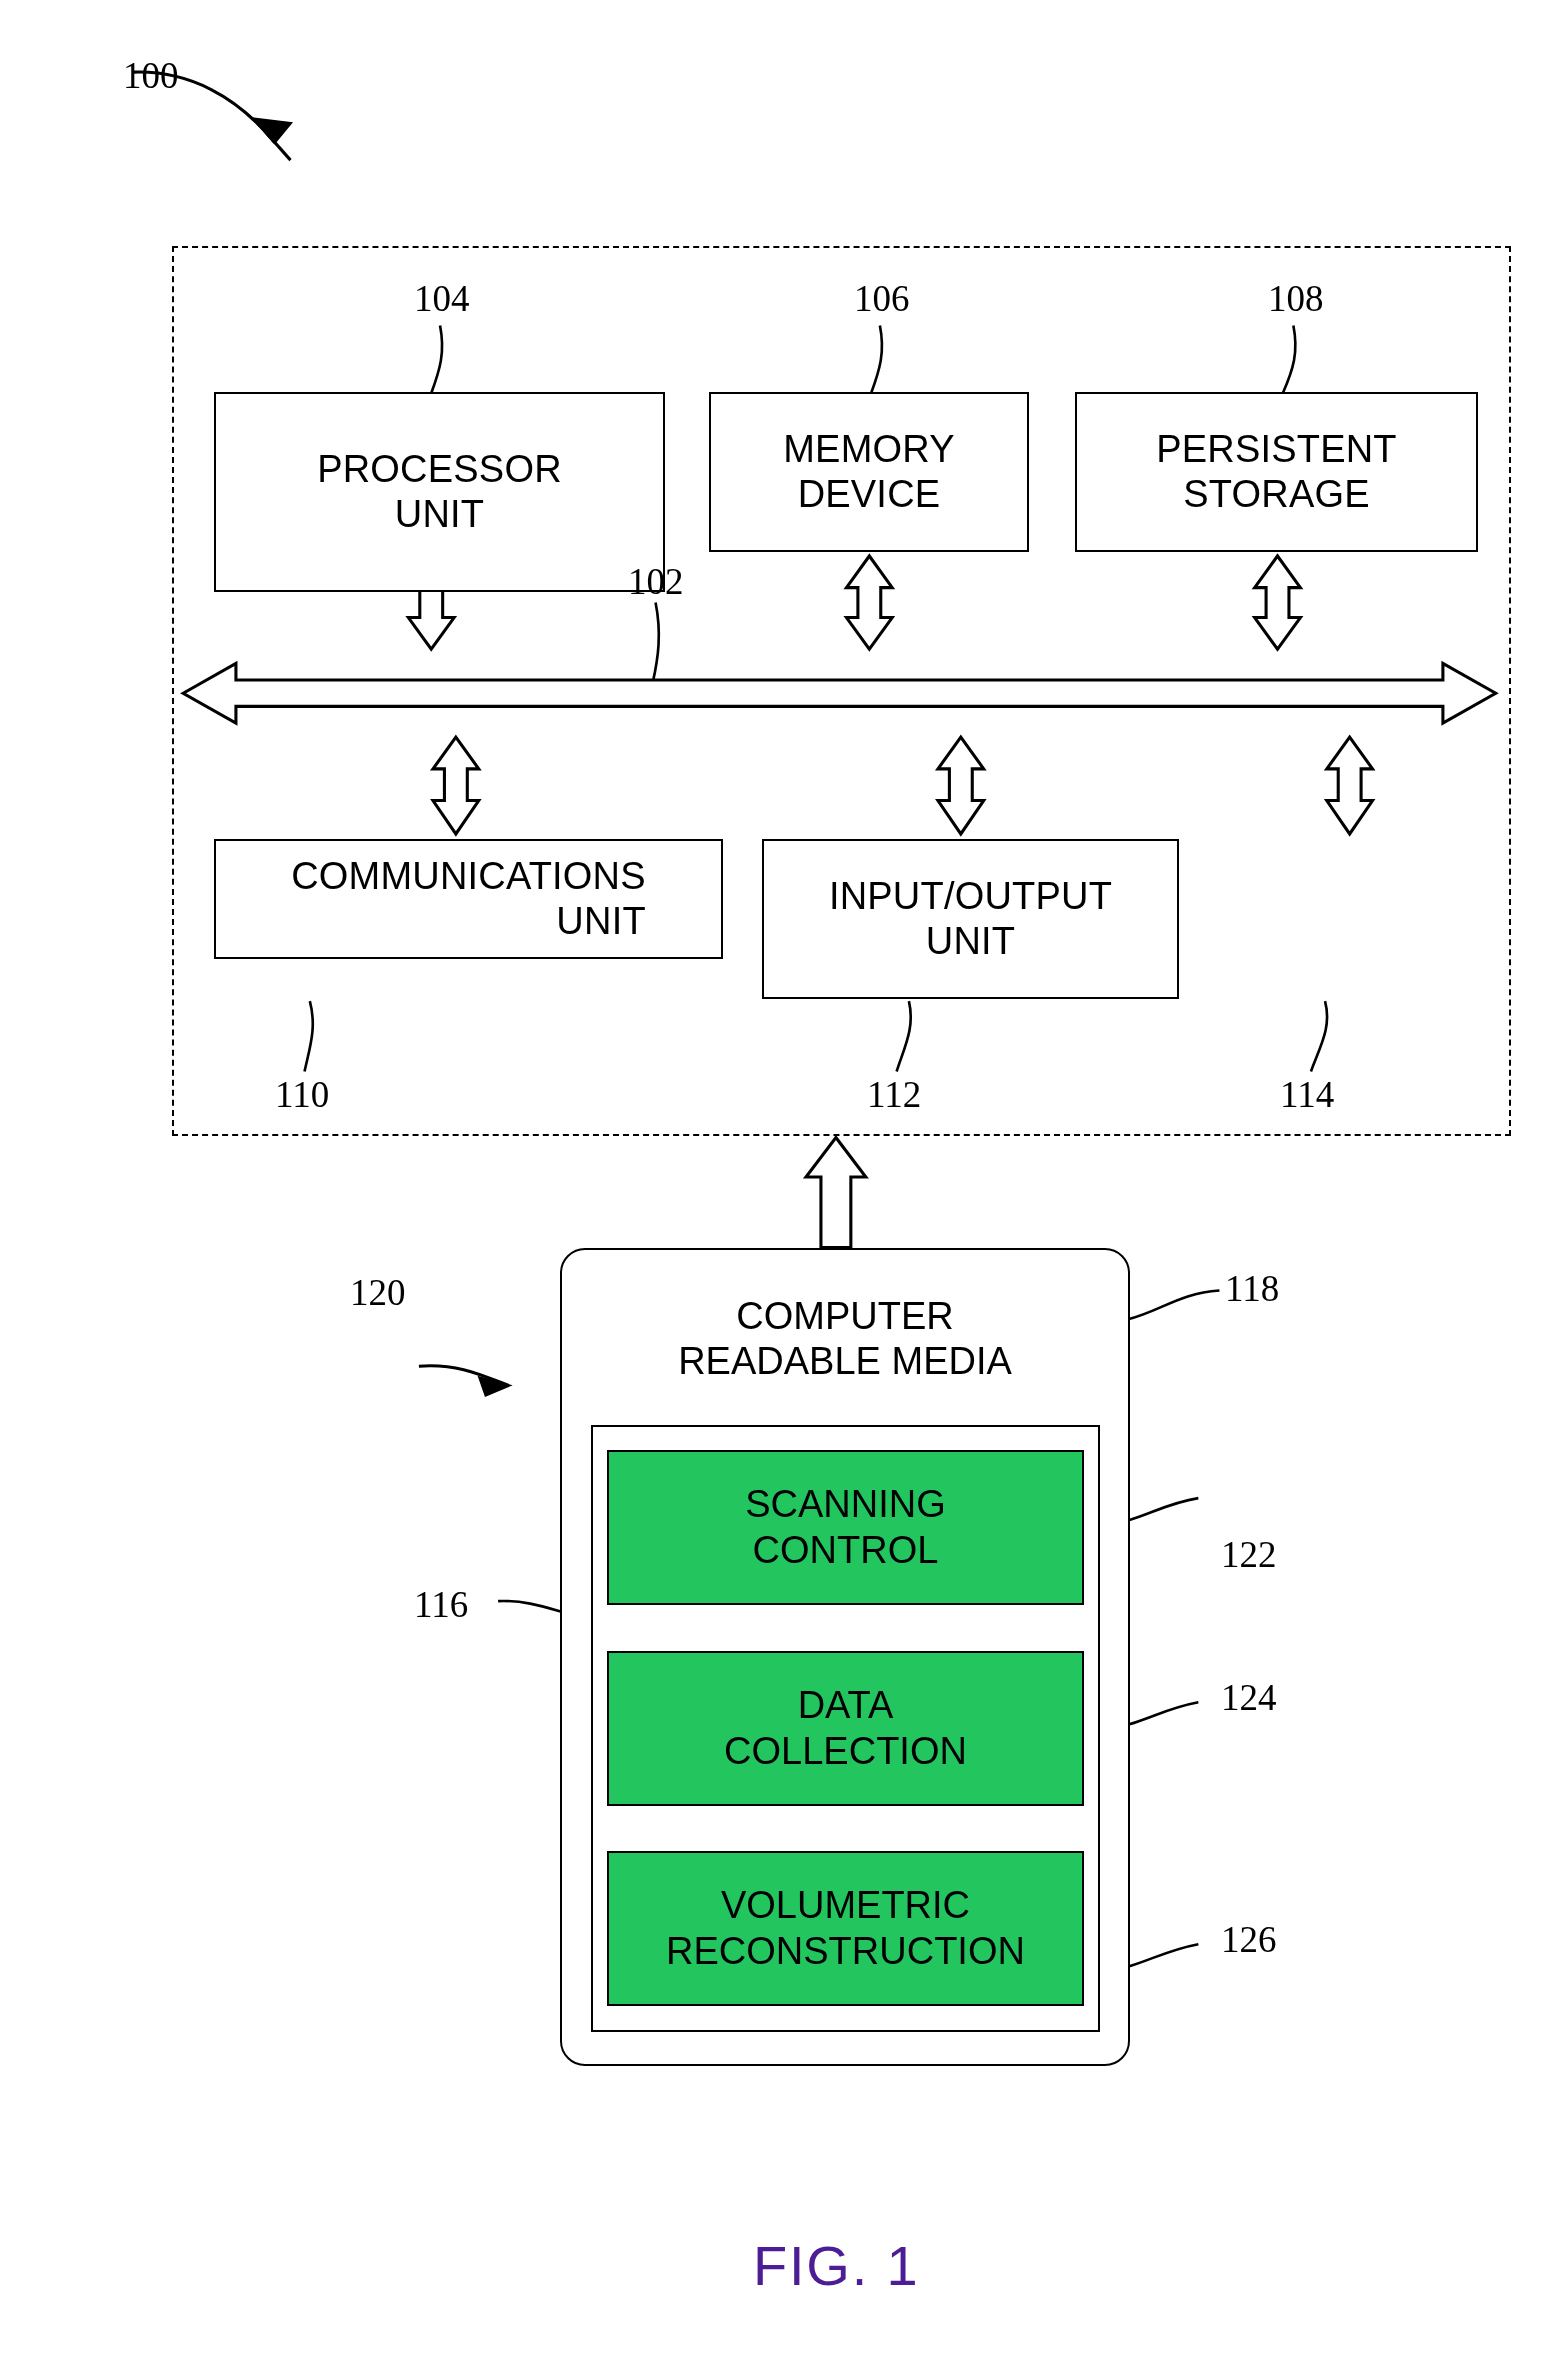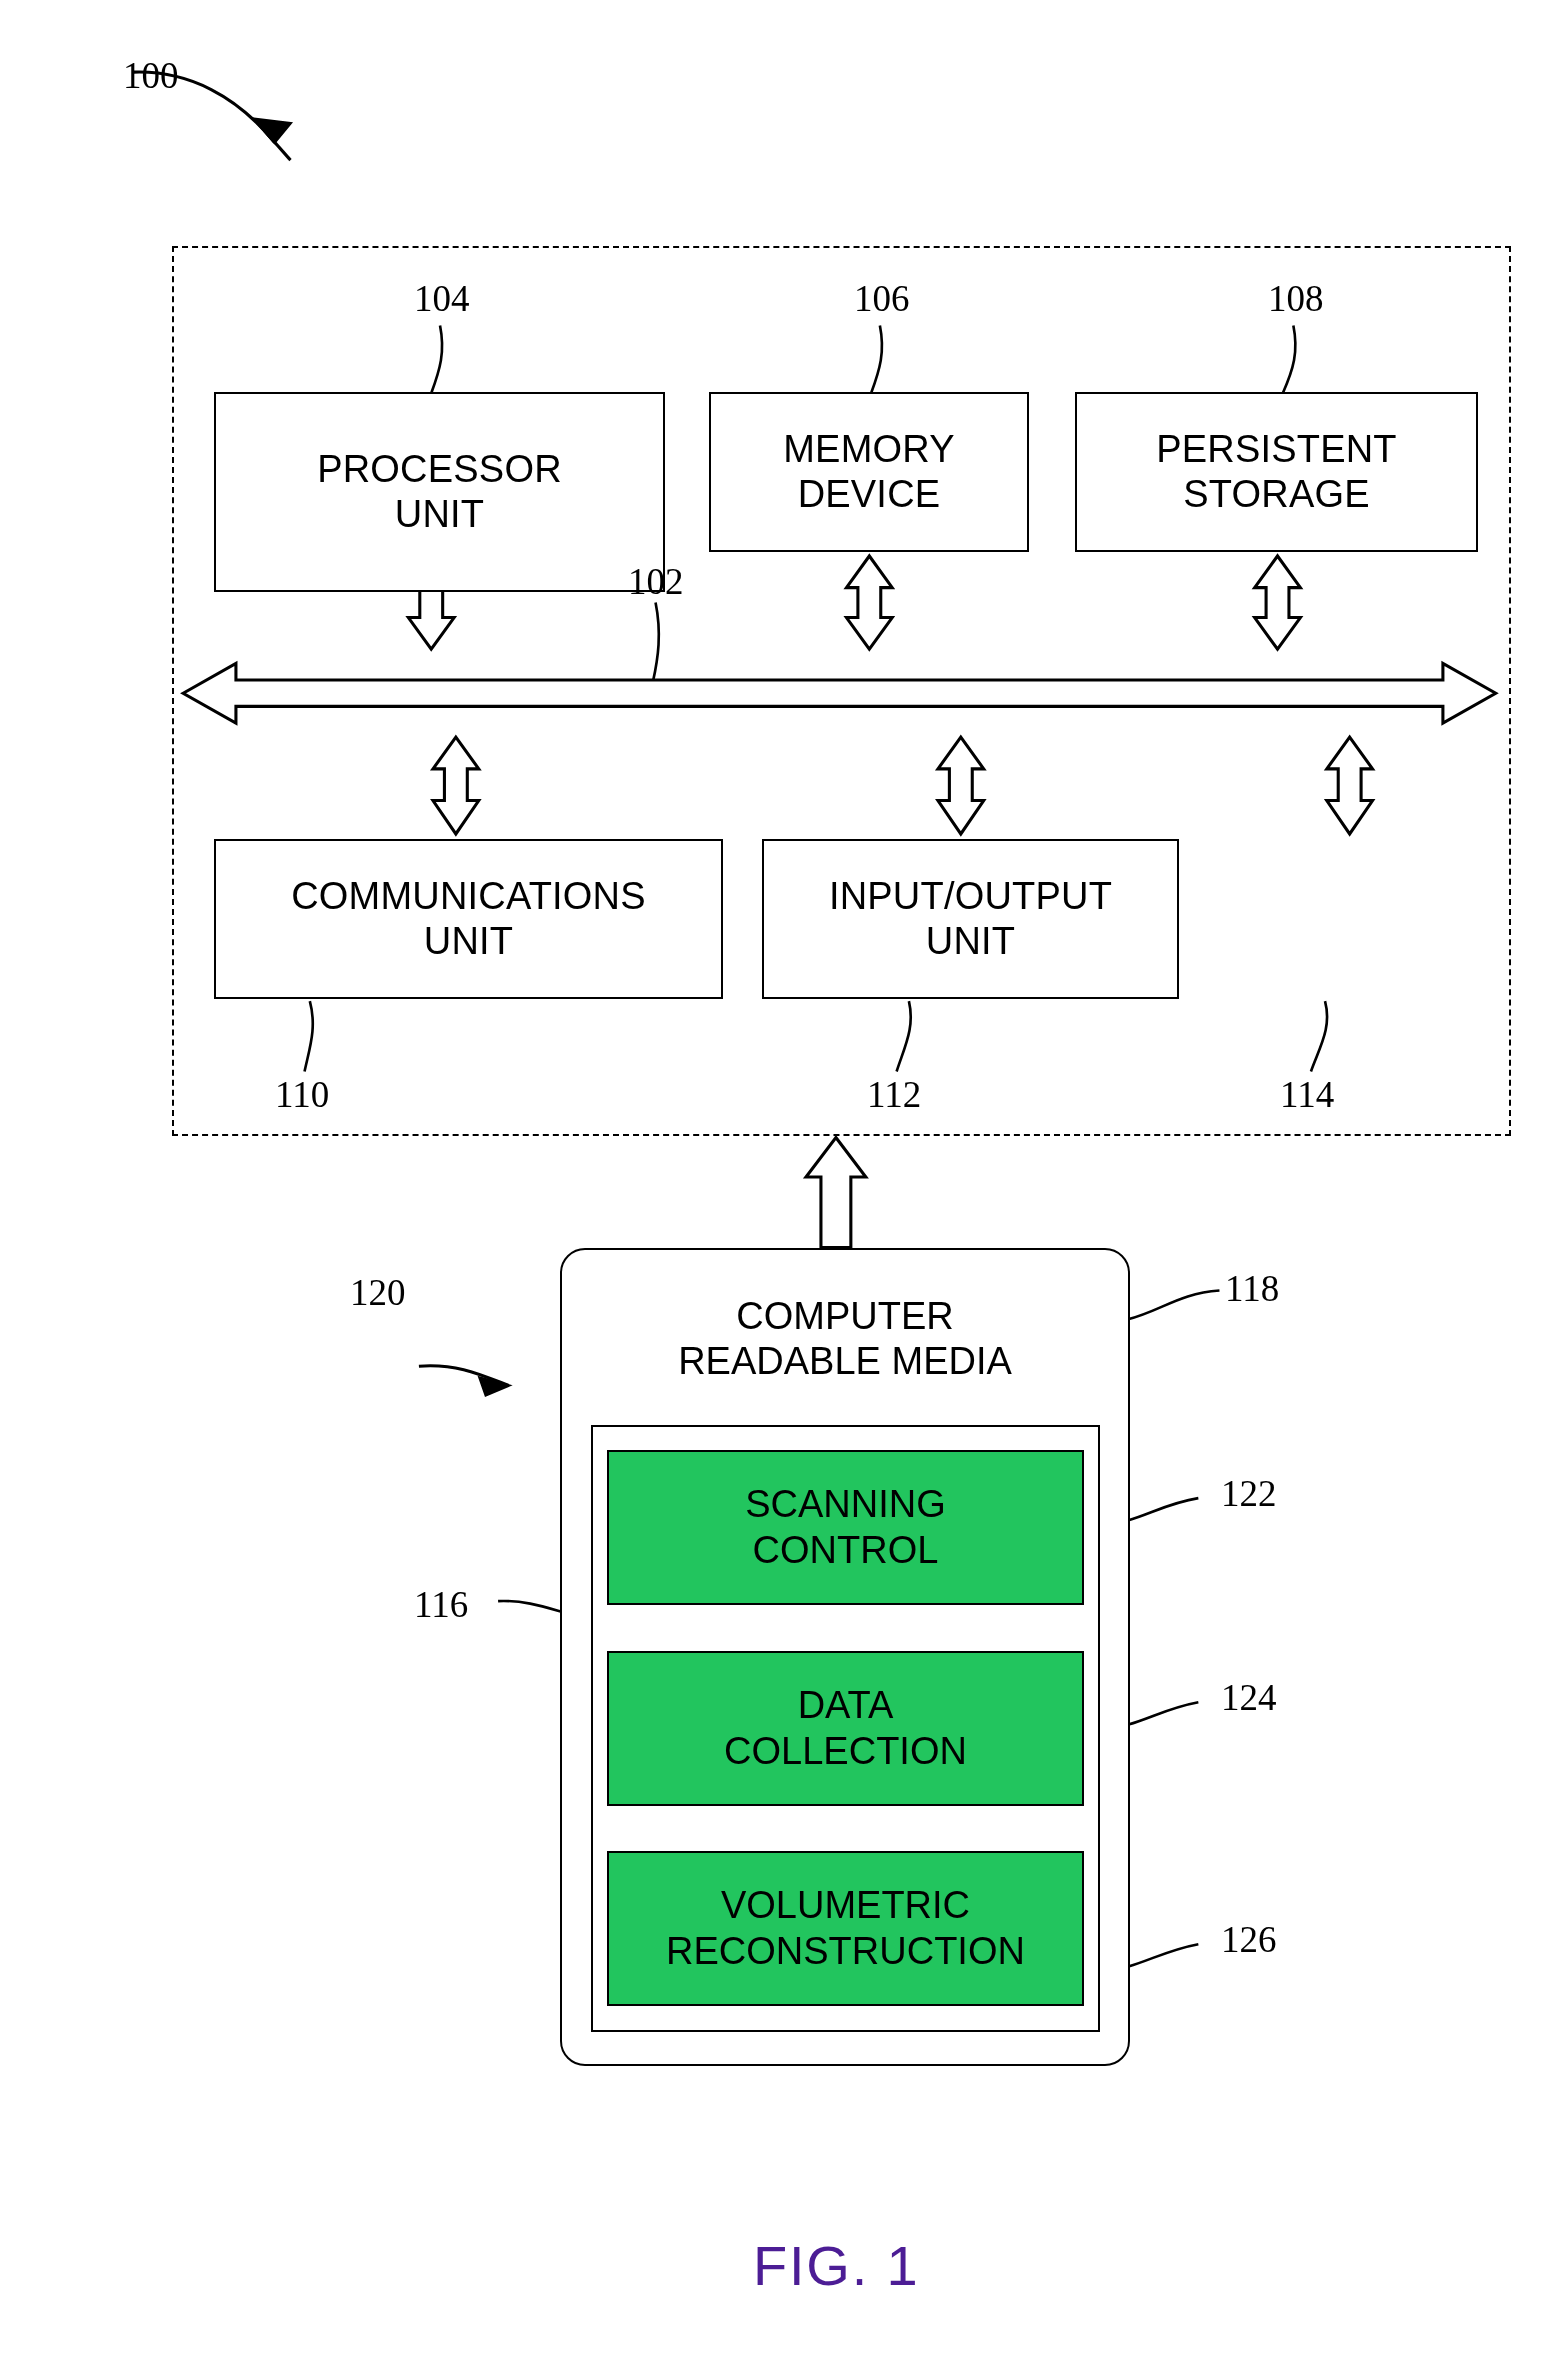--- a/index.html
+++ b/index.html
@@ -259,21 +259,21 @@
   <div class="ref" style="left:854px; top:280px;">106</div>
 
   <div class="box" style="left:1075px; top:392px; width:403px; height:160px;">
     <span class="label">PERSISTENT
 STORAGE</span>
   </div>
   <div class="ref" style="left:1268px; top:280px;">108</div>
 
   <div class="ref" style="left:628px; top:563px;">102</div>
 
-  <div class="box" style="left:214px; top:839px; width:509px; height:160px;">
+  <div class="box" style="left:214px; top:839px; width:509px; height:120px;text-align:right;">
     <span class="label">COMMUNICATIONS
 UNIT</span>
   </div>
   <div class="ref" style="left:275px; top:1076px;">110</div>
 
   <div class="box" style="left:762px; top:839px; width:417px; height:160px;">
     <span class="label">INPUT/OUTPUT
 UNIT</span>
   </div>
   <div class="ref" style="left:867px; top:1076px;">112</div>
@@ -288,21 +288,21 @@
 
   <div class="ref" style="left:350px; top:1274px;">120</div>
 
   <div class="inner-container" style="left:591px; top:1425px; width:509px; height:607px;"></div>
   <div class="ref" style="left:414px; top:1586px;">116</div>
 
   <div class="module" style="left:607px; top:1450px; width:477px; height:155px;">
     <span class="label">SCANNING
 CONTROL</span>
   </div>
-  <div class="ref" style="left:1221px; top:1475px;">122</div>
+  <div class="ref" style="left:1221px; top:1536px;">122</div>
 
   <div class="module" style="left:607px; top:1651px; width:477px; height:155px;">
     <span class="label">DATA
 COLLECTION</span>
   </div>
   <div class="ref" style="left:1221px; top:1679px;">124</div>
 
   <div class="module" style="left:607px; top:1851px; width:477px; height:155px;">
     <span class="label">VOLUMETRIC
 RECONSTRUCTION</span>

